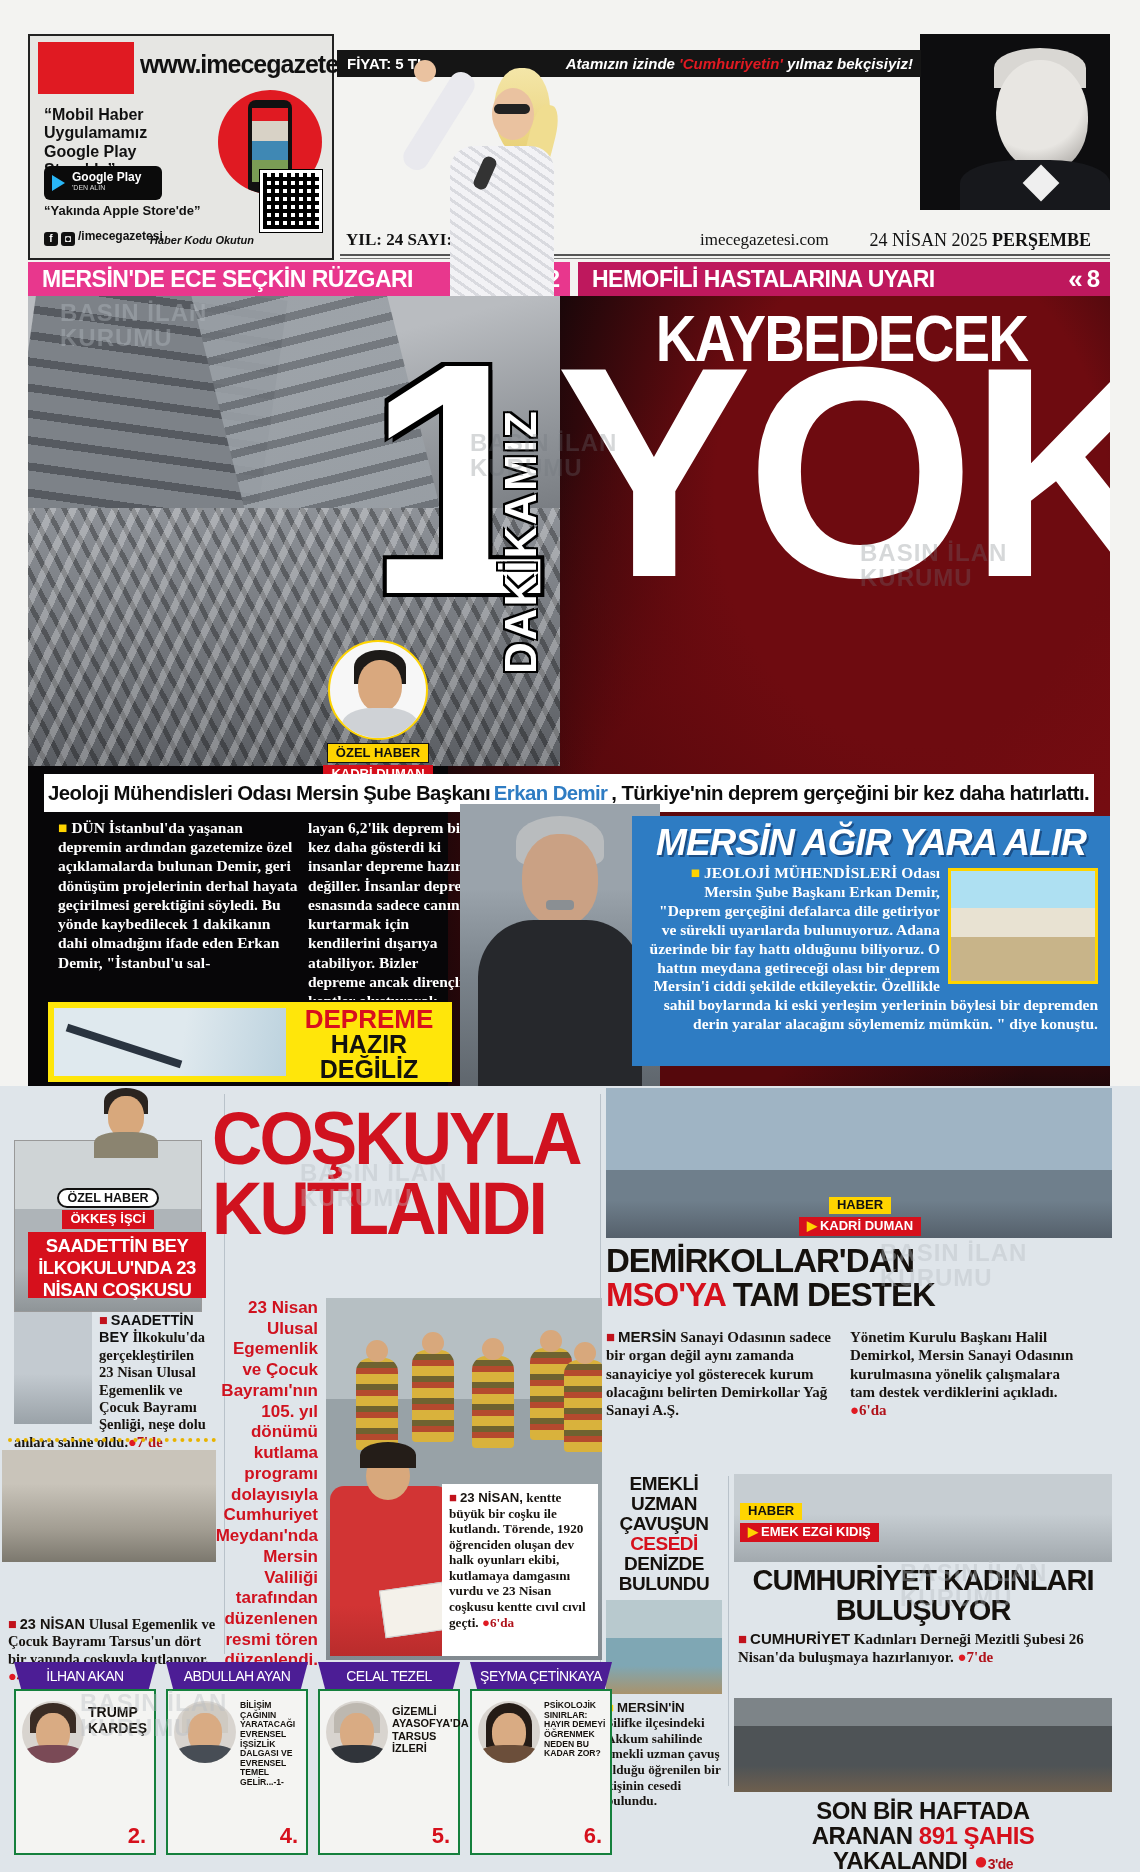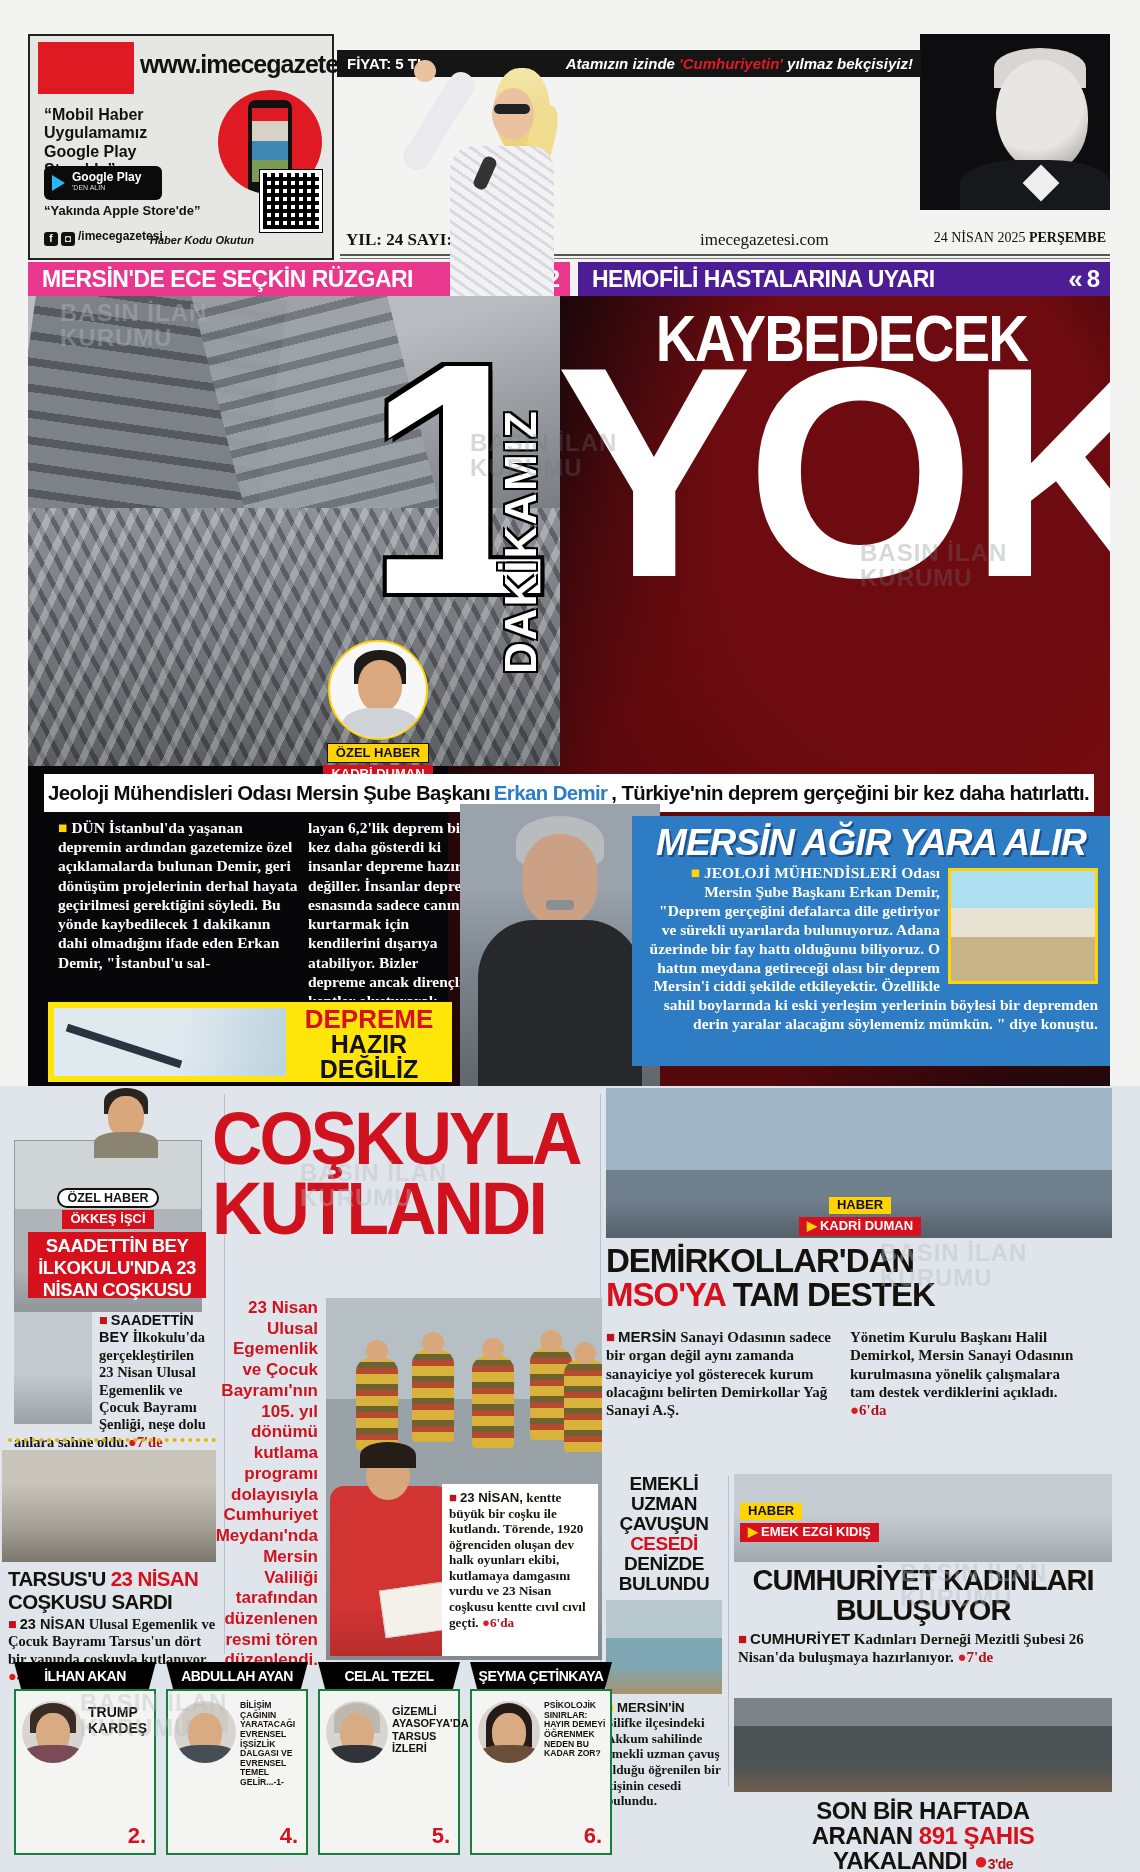--- a/index.html
+++ b/index.html
@@ -59,28 +59,28 @@
   #singer .face{position:absolute;left:84px;top:28px;width:42px;height:52px;border-radius:50%;background:#eac2a0;}
   #singer .glasses{position:absolute;left:86px;top:44px;width:36px;height:10px;border-radius:5px;background:#222;}
   #singer .arm{position:absolute;left:18px;top:6px;width:26px;height:110px;border-radius:12px;background:#e9e9ee;transform:rotate(32deg);}
   #singer .hand{position:absolute;left:6px;top:0;width:22px;height:22px;border-radius:50%;background:#eac2a0;}
   #singer .body{position:absolute;left:42px;top:86px;width:104px;height:150px;border-radius:24px 24px 0 0;
      background:repeating-linear-gradient(35deg,#f2f2f5 0 6px,#d9dadf 6px 9px);}
   #singer .mic{position:absolute;left:70px;top:96px;width:14px;height:34px;border-radius:6px;background:#333;transform:rotate(24deg);}
   #issueline{left:340px;top:230px;width:770px;height:24px;font-family:"Liberation Serif",serif;color:#111;z-index:3;}
   #issueline .yil{position:absolute;left:6px;font-size:17px;font-weight:700;}
   #issueline .site{position:absolute;left:360px;font-size:17px;}
-  #issueline .date{position:absolute;right:4px;font-size:14px;}
+  #issueline .date{position:absolute;right:19px;font-size:18px;}
   #issueline .date b{font-weight:800;}
   #issuerule{left:340px;top:254px;width:770px;height:5px;border-top:2px solid #555;border-bottom:1px solid #777;}
 
   
   .strip{top:262px;height:34px;color:#fff;font-weight:800;font-size:23px;display:flex;align-items:center;z-index:3;}
   #strip-left{left:28px;width:542px;background:#e8378d;}
-  #strip-right{left:578px;width:532px;background:#4c1d95;}
+  #strip-right{left:578px;width:532px;background:#be185d;}
   .strip .txt{margin-left:14px;letter-spacing:-.5px;}
   .strip .chev{margin-left:auto;font-size:26px;font-weight:800;}
   .strip .pg{font-size:24px;margin:0 10px 0 4px;}
 
   
   #lead{left:28px;top:296px;width:1082px;height:790px;background:#070608;overflow:hidden;}
   #lead .smoke{position:absolute;left:420px;top:0;width:662px;height:790px;
      background:radial-gradient(ellipse at 70% 25%,#6e0b10 0 30%,transparent 65%),
                 radial-gradient(ellipse at 40% 75%,#55080c 0 25%,transparent 60%),
                 radial-gradient(ellipse at 90% 60%,#7c0d12 0 20%,transparent 55%),#070608;}
@@ -225,21 +225,21 @@
       background:linear-gradient(#7d8488 0 30%,#4e5356 30% 72%,#6e5f4e),
       radial-gradient(circle at 88% 30%,rgba(210,30,40,.8) 0 10%,transparent 11%);}
   #yakalandi{position:absolute;left:734px;top:712px;width:378px;text-align:center;font-weight:800;
       font-size:24px;line-height:1.05;color:#15110d;letter-spacing:-.5px;}
   #yakalandi .red{color:#d6101c;}
   #yakalandi .pg{font-size:14px;}
 
   
   #columnists{position:absolute;left:14px;top:576px;width:600px;height:200px;}
   .colbox{position:absolute;top:0;width:142px;height:196px;}
-  .colbox .banner{height:27px;background:#000000;color:#fff;font-weight:700;font-size:14px;
+  .colbox .banner{height:27px;background:#4c1d95;color:#fff;font-weight:400;font-size:14px;
       display:flex;align-items:center;justify-content:center;clip-path:polygon(0 0,100% 0,95% 100%,5% 100%);letter-spacing:-.5px;}
   .colbox .bodyb{position:relative;height:166px;background:#f4f4f2;border:2px solid #15803d;padding:6px;}
   .portrait{position:absolute;left:6px;top:10px;width:62px;height:62px;border-radius:50%;overflow:hidden;background:#d8d4cf;}
   .portrait .hair{position:absolute;left:8px;top:2px;width:46px;height:30px;border-radius:50% 50% 0 0;}
   .portrait .face{position:absolute;left:14px;top:12px;width:34px;height:40px;border-radius:46%;background:#d9ab83;}
   .portrait .torso{position:absolute;left:2px;top:44px;width:58px;height:20px;border-radius:40% 40% 0 0;background:#555;}
   .colbox .headline{position:absolute;left:72px;top:14px;width:64px;font-weight:800;color:#15110d;line-height:1.12;}
   .colbox .num{position:absolute;right:8px;bottom:4px;color:#d6101c;font-weight:800;font-size:22px;}
   #cb1 .headline{font-size:14px;}
   #cb2 .headline{font-size:8.6px;top:10px;}
@@ -399,24 +399,20 @@
         <span class="badge-r">ÖKKEŞ İŞCİ</span>
       </div>
     </div>
     <div id="saadettin-banner">SAADETTİN BEY İLKOKULU'NDA 23 NİSAN COŞKUSU</div>
     <div id="story1">
       <div class="photo"></div>
       <div class="txt"><span class="sqr">■</span><span class="lead">SAADETTİN BEY</span><span> İlkokulu'da gerçekleştirilen 23 Nisan Ulusal Egemenlik ve Çocuk Bayramı Şenliği, neşe dolu anlara sahne oldu.</span><span class="dot">●</span><span class="pgref">7'de</span></div>
     </div>
     <div id="dotline"></div>
     <div id="leftphoto2"></div>
-    <div id="tarsus-title">
-      <span>TARSUS'U </span><span class="red">23 NİSAN</span><br>
-      <span>COŞKUSU SARDI</span>
-    </div>
     <div id="tarsus-body">
       <span class="sqr">■</span><span class="lead">23 NİSAN</span><span> Ulusal Egemenlik ve Çocuk Bayramı Tarsus'un dört bir yanında coşkuyla kutlanıyor.</span> <span class="dot">●</span><span class="pgref">4'de</span>
     </div>
 
     <div id="cosk-title">
       <div>COŞKUYLA</div>
         <div>KUTLANDI</div>
     </div>
     <div id="cosk-body">23 Nisan Ulusal Egemenlik ve Çocuk Bayramı'nın 105. yıl dönümü kutlama programı dolayısıyla Cumhuriyet Meydanı'nda Mersin Valiliği tarafından düzenlenen resmi tören düzenlendi.</div>
     <div id="cosk-photo">

